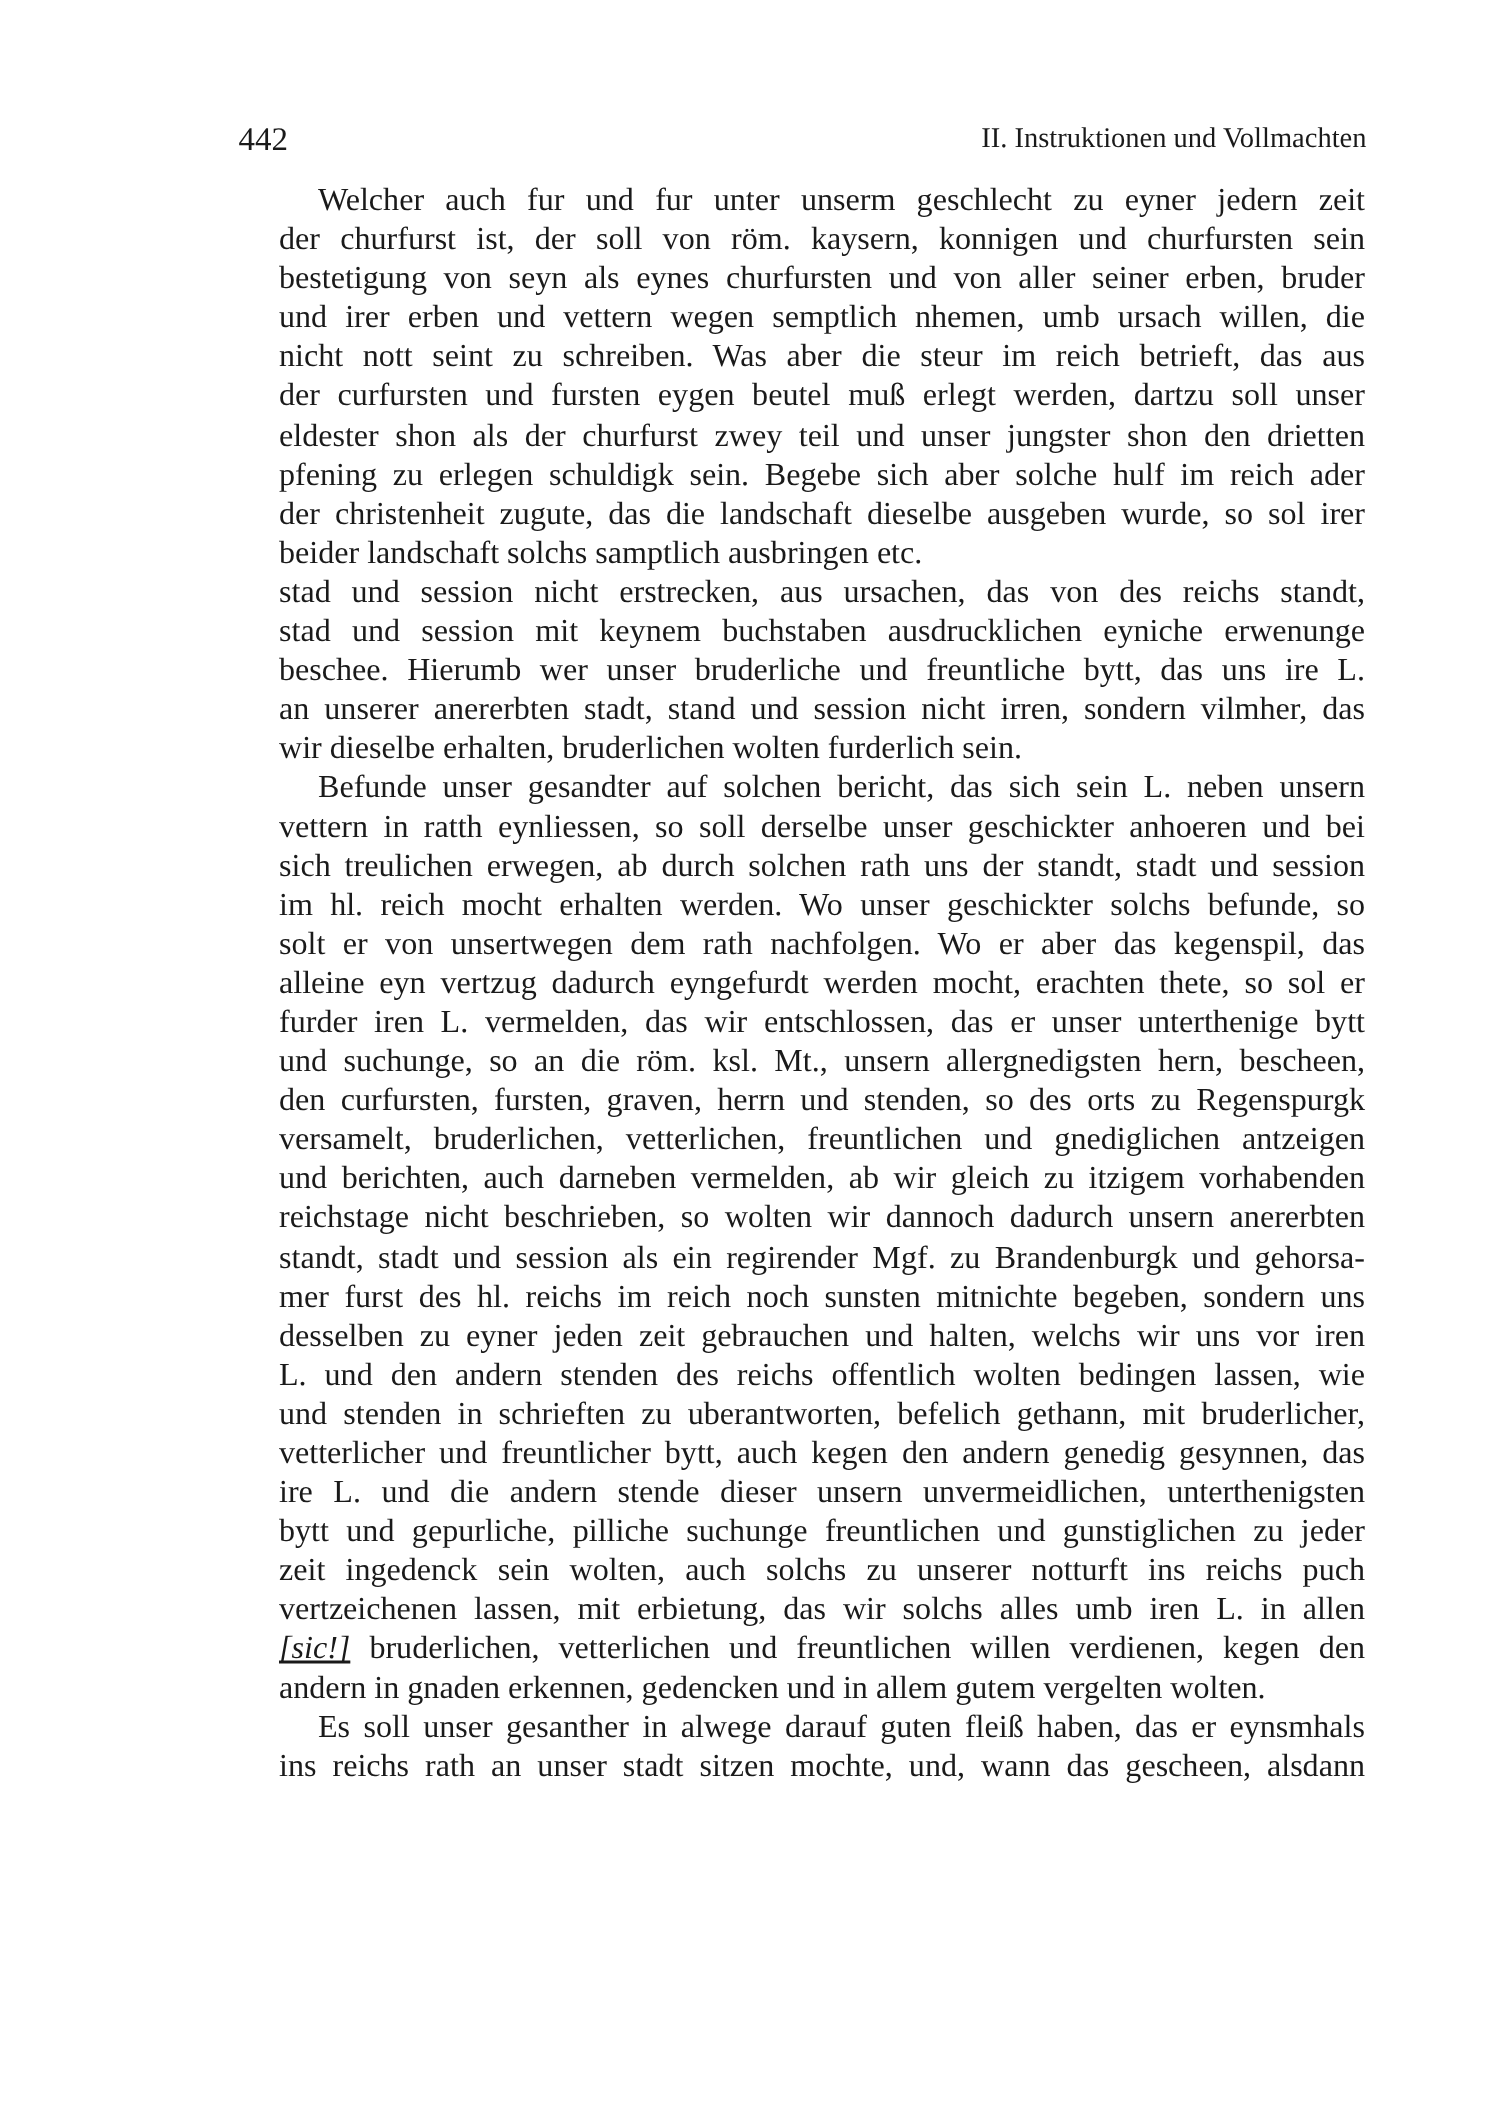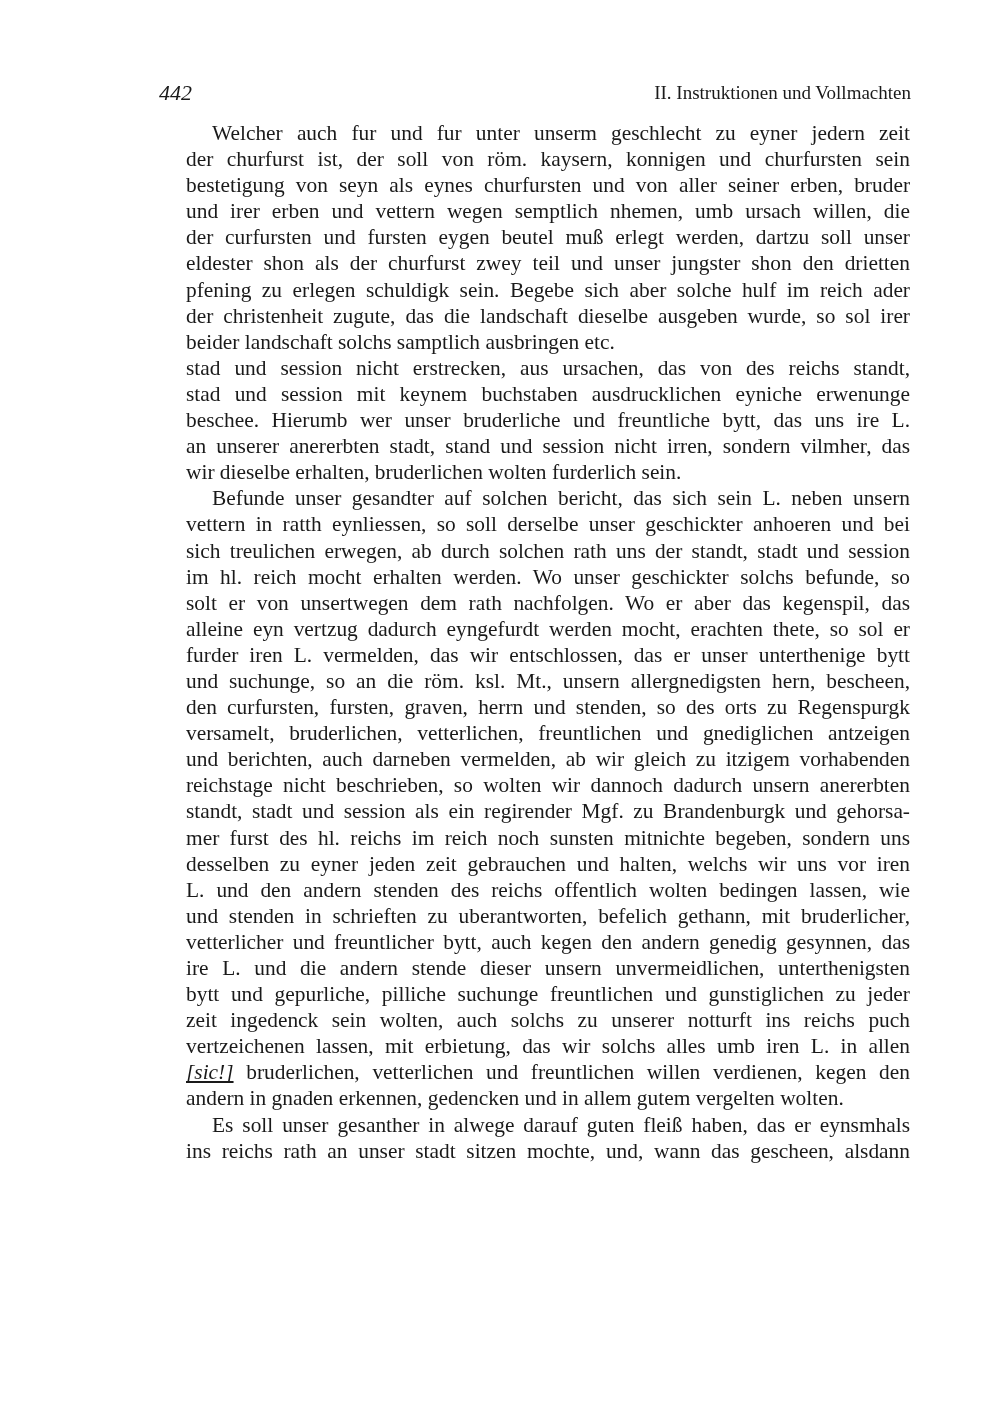--- a/index.html
+++ b/index.html
@@ -22,21 +22,20 @@
       width: 752px;
       height: 30px;
       font-size: 21px;
       line-height: 30px;
     }
     .page-number {
       position: absolute;
       left: 0;
       top: 0;
       font-size: 22px;
-      font-style: italic;
     }
     .running-title {
       position: absolute;
       left: 0;
       right: 0;
       top: 0;
       text-align: right;
       font-size: 19px;
     }
     .text-block {
@@ -80,20 +79,21 @@
   <span class="running-title">II. Instruktionen und Vollmachten</span>
 </div>
 
 <div class="text-block">
 
   <div class="para">
     <span class="line indent">Welcher auch fur und fur unter unserm geschlecht zu eyner jedern zeit</span>
     <span class="line">der churfurst ist, der soll von röm. kaysern, konnigen und churfursten sein</span>
     <span class="line">bestetigung von seyn als eynes churfursten und von aller seiner erben, bruder</span>
     <span class="line">und irer erben und vettern wegen semptlich nhemen, umb ursach willen, die</span>
+    <span class="line">nicht nott seint zu schreiben. Was aber die steur im reich betrieft, das aus</span>
     <span class="line">der curfursten und fursten eygen beutel muß erlegt werden, dartzu soll unser</span>
     <span class="line">eldester shon als der churfurst zwey teil und unser jungster shon den drietten</span>
     <span class="line">pfening zu erlegen schuldigk sein. Begebe sich aber solche hulf im reich ader</span>
     <span class="line">der christenheit zugute, das die landschaft dieselbe ausgeben wurde, so sol irer</span>
     <span class="line last">beider landschaft solchs samptlich ausbringen etc.</span>
   </div>
 
   <div class="para">
     <span class="line">stad und session nicht erstrecken, aus ursachen, das von des reichs standt,</span>
     <span class="line">stad und session mit keynem buchstaben ausdrucklichen eyniche erwenunge</span>

